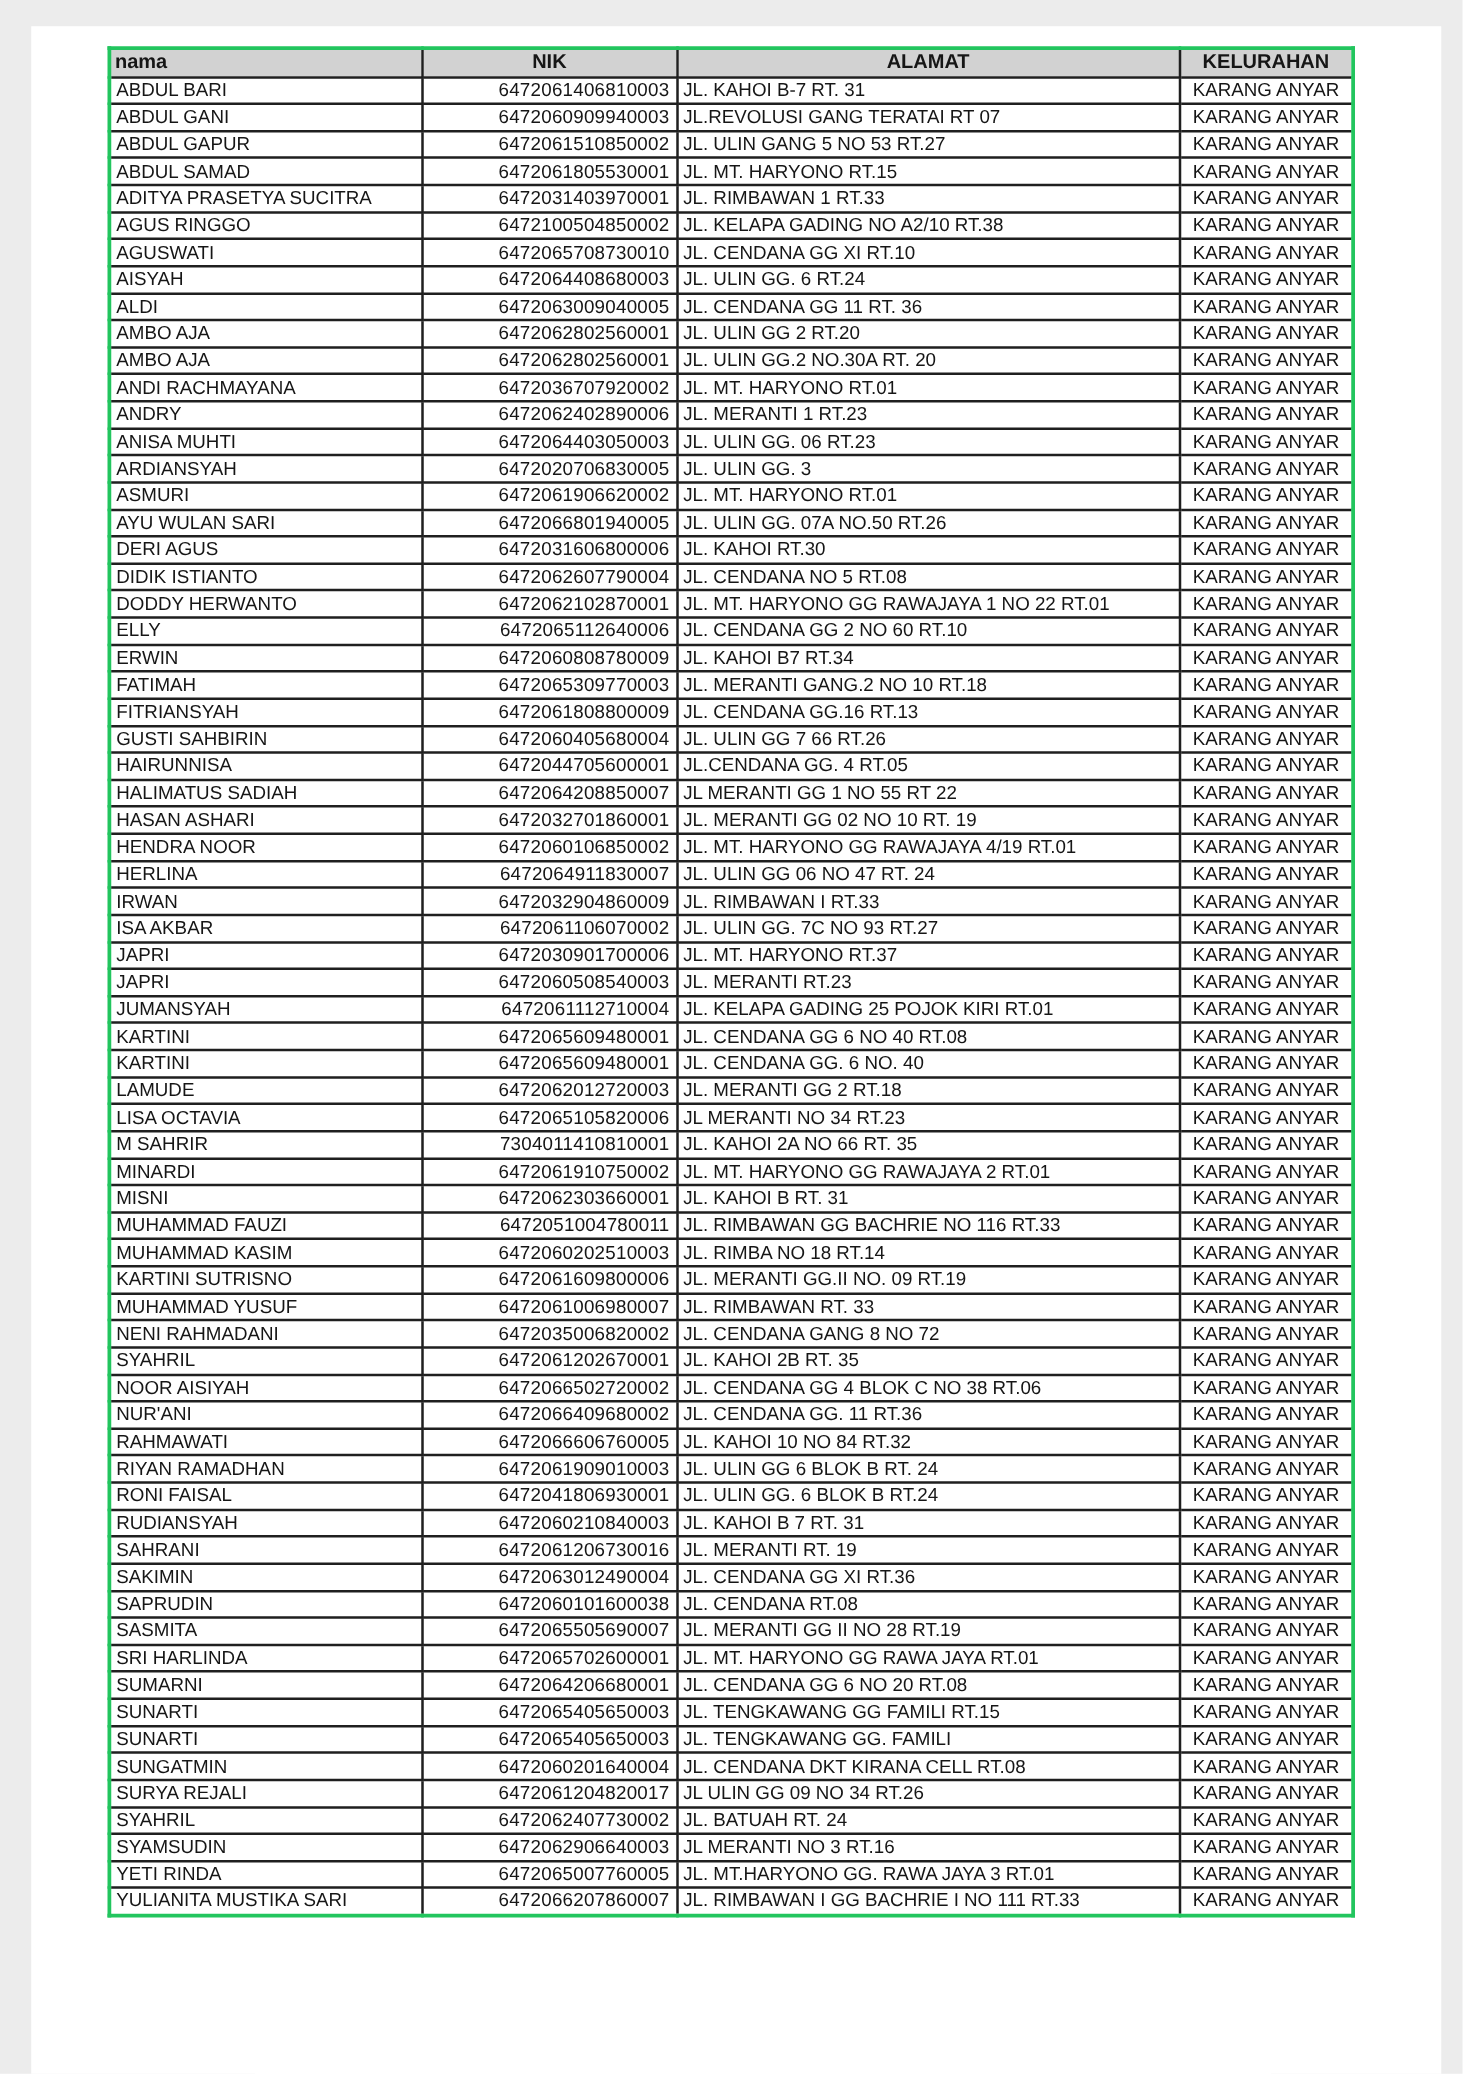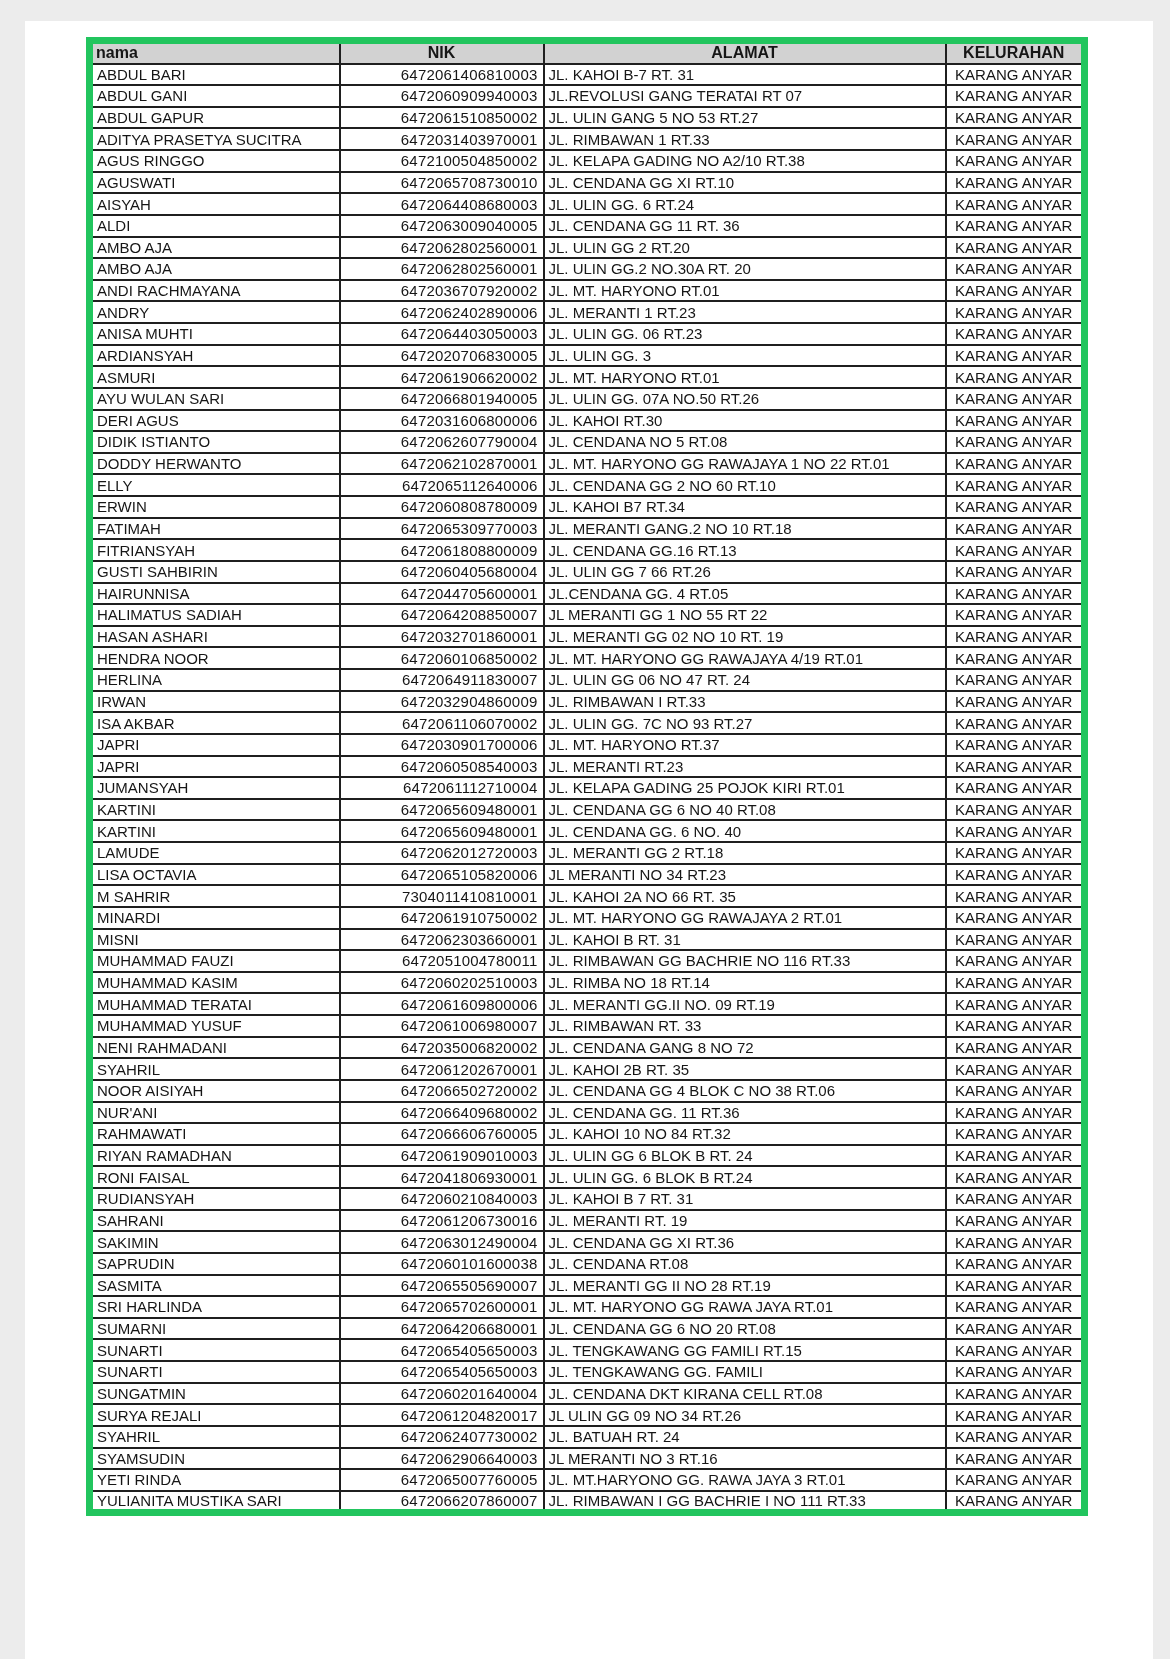--- a/index.html
+++ b/index.html
@@ -11,21 +11,21 @@
     -webkit-font-smoothing:antialiased;
   }
   .paper {
     position:absolute; left:25px; top:21px;
     width:1128px; height:1638px;
     background:#ffffff;
   }
   table.residents {
     position:absolute; left:61px; top:16px;
     border-collapse:collapse; table-layout:fixed;
-    border:7px solid #22c55e;
+    border:3px solid #22c55e;
     padding-left:12px;
   }
   table.residents th, table.residents td {
     border:2px solid #1f1f1f;
     white-space:nowrap; overflow:hidden;
     vertical-align:middle;
     color:#161616;
   }
   table.residents thead tr { height:23px; }
   table.residents tbody tr { height:21.64px; }
@@ -75,20 +75,26 @@
     <td class="c-kel">KARANG ANYAR</td>
   </tr>
 
   <tr>
     <td class="c-nama">ABDUL GAPUR</td>
     <td class="c-nik">6472061510850002</td>
     <td class="c-alamat">JL. ULIN GANG 5 NO 53 RT.27</td>
     <td class="c-kel">KARANG ANYAR</td>
   </tr>
 
+  <tr>
+    <td class="c-nama">ABDUL SAMAD</td>
+    <td class="c-nik">6472061805530001</td>
+    <td class="c-alamat">JL. MT. HARYONO RT.15</td>
+    <td class="c-kel">KARANG ANYAR</td>
+  </tr>
 
   <tr>
     <td class="c-nama">ADITYA PRASETYA SUCITRA</td>
     <td class="c-nik">6472031403970001</td>
     <td class="c-alamat">JL. RIMBAWAN 1 RT.33</td>
     <td class="c-kel">KARANG ANYAR</td>
   </tr>
 
   <tr>
     <td class="c-nama">AGUS RINGGO</td>
@@ -359,21 +365,21 @@
   </tr>
 
   <tr>
     <td class="c-nama">MUHAMMAD KASIM</td>
     <td class="c-nik">6472060202510003</td>
     <td class="c-alamat">JL. RIMBA NO 18 RT.14</td>
     <td class="c-kel">KARANG ANYAR</td>
   </tr>
 
   <tr>
-    <td class="c-nama">MUHAMMAD TERATAI</td>
+    <td class="c-nama">KARTINI SUTRISNO</td>
     <td class="c-nik">6472061609800006</td>
     <td class="c-alamat">JL. MERANTI GG.II NO. 09 RT.19</td>
     <td class="c-kel">KARANG ANYAR</td>
   </tr>
 
   <tr>
     <td class="c-nama">MUHAMMAD YUSUF</td>
     <td class="c-nik">6472061006980007</td>
     <td class="c-alamat">JL. RIMBAWAN RT. 33</td>
     <td class="c-kel">KARANG ANYAR</td>

